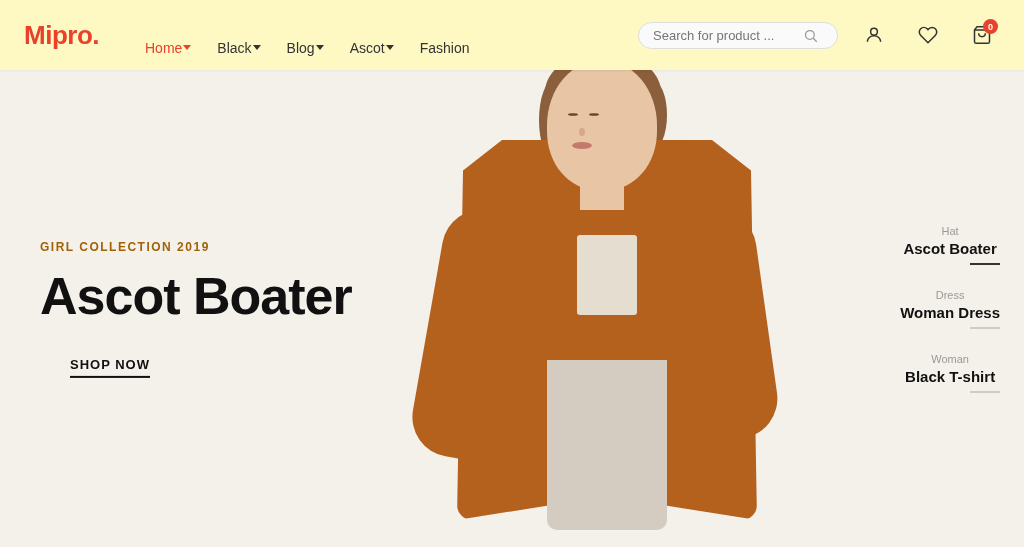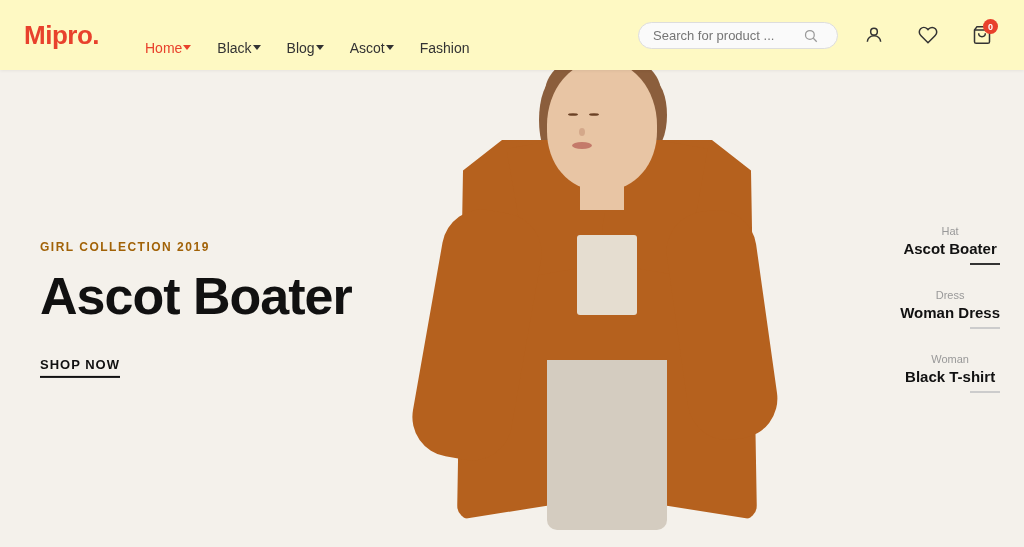--- a/index.html
+++ b/index.html
@@ -324,20 +324,21 @@
       gap: 8px;
       font-size: 13px;
       font-weight: 700;
       color: #111;
       letter-spacing: 1px;
       text-transform: uppercase;
       text-decoration: none;
       border-bottom: 2px solid #111;
       padding-bottom: 4px;
       cursor: pointer;
+      margin-left: 30px;
     }
 
     
     .sidebar-items {
       position: absolute;
       right: 24px;
       top: 50%;
       transform: translateY(-50%);
       display: flex;
       flex-direction: column;

